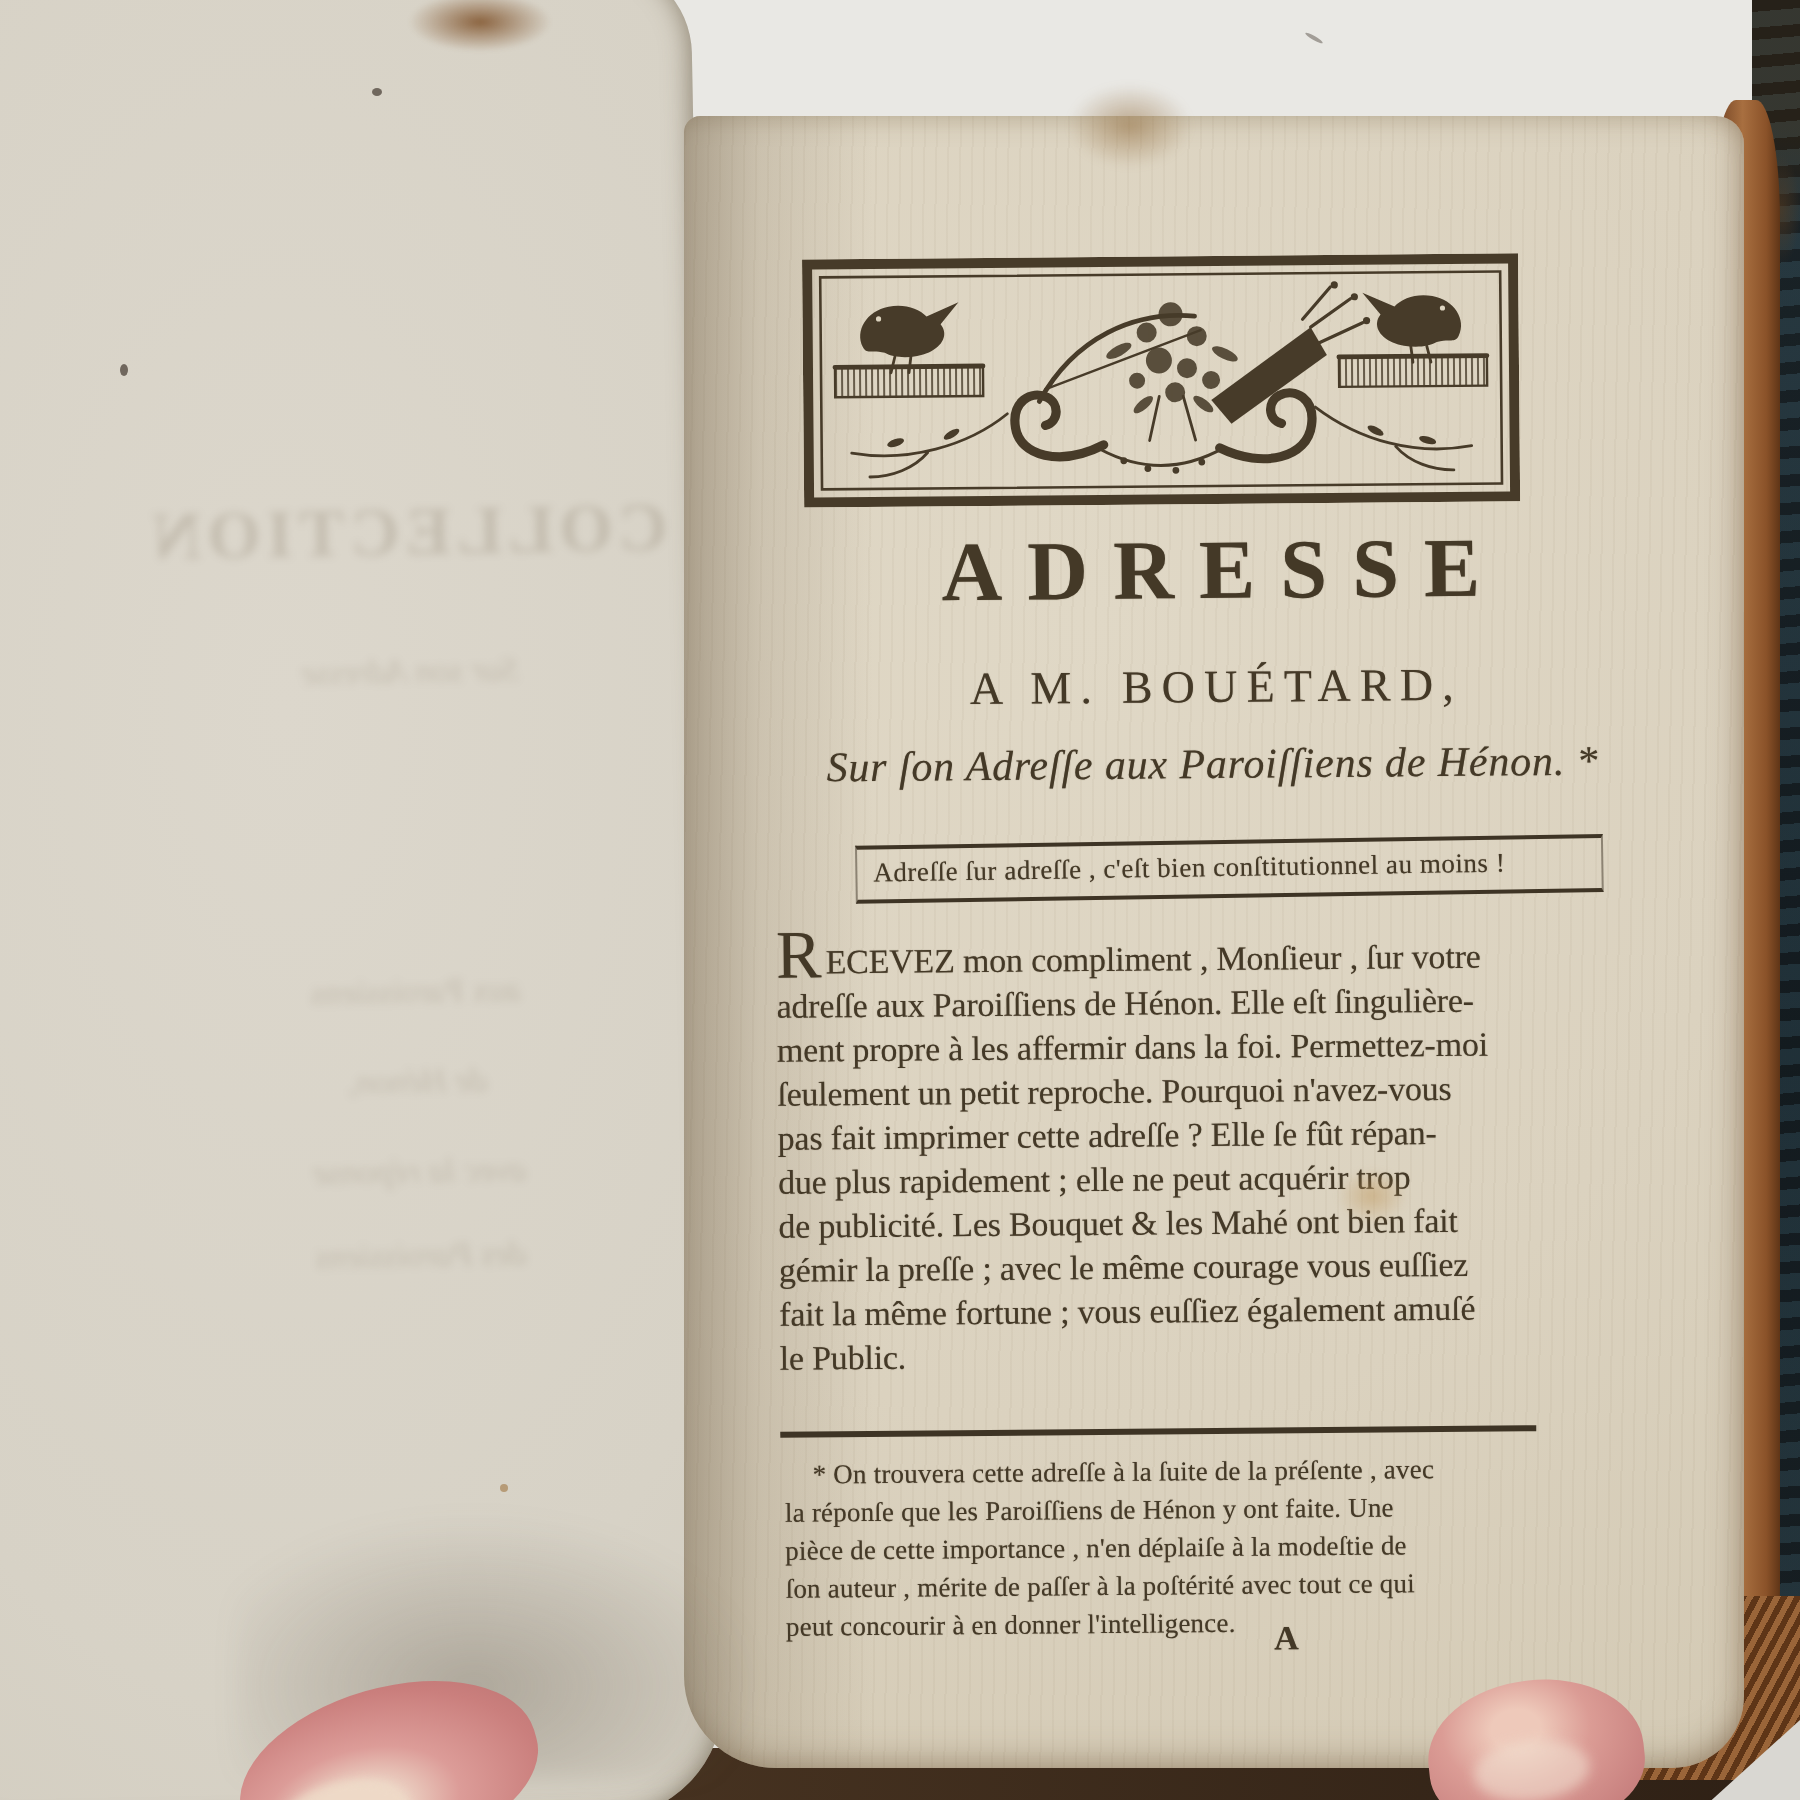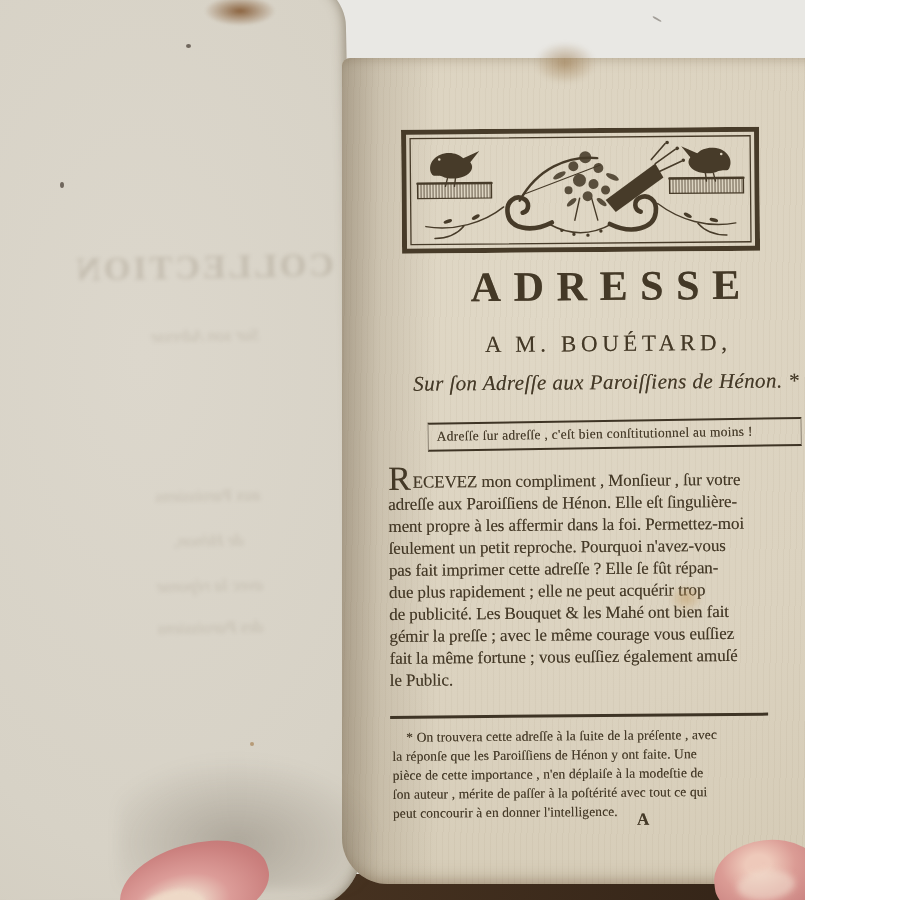--- a/index.html
+++ b/index.html
@@ -1,17 +1,17 @@
 <!DOCTYPE html>
 <html><head>
 <meta charset="utf-8">
 <style>
   html,body{margin:0;padding:0;}
   body{width:900px;height:900px;font-family:"Liberation Serif","DejaVu Serif",serif;}
-  .scene{position:relative;width:805px;height:900px;overflow:hidden;background:#e9e8e4;}
+  .scene{position:relative;width:900px;height:900px;overflow:hidden;background:#e9e8e4;}
 
   
   .backdrop-bottom{position:absolute;left:0;top:836px;width:270px;height:64px;
     background:linear-gradient(180deg,#e3e0da,#d7d4cd);}
   .bottom-dark{position:absolute;left:238px;top:874px;width:662px;height:26px;
     background:linear-gradient(90deg,#4a3522,#2e2015);}
   .cover-edge{position:absolute;left:876px;top:0;width:24px;height:876px;
     background:
       radial-gradient(14px 40px at 60% 12%,rgba(90,60,30,.55),transparent 70%),
       repeating-linear-gradient(175deg,rgba(0,0,0,.35) 0 6px,rgba(40,70,80,.25) 6px 14px),

